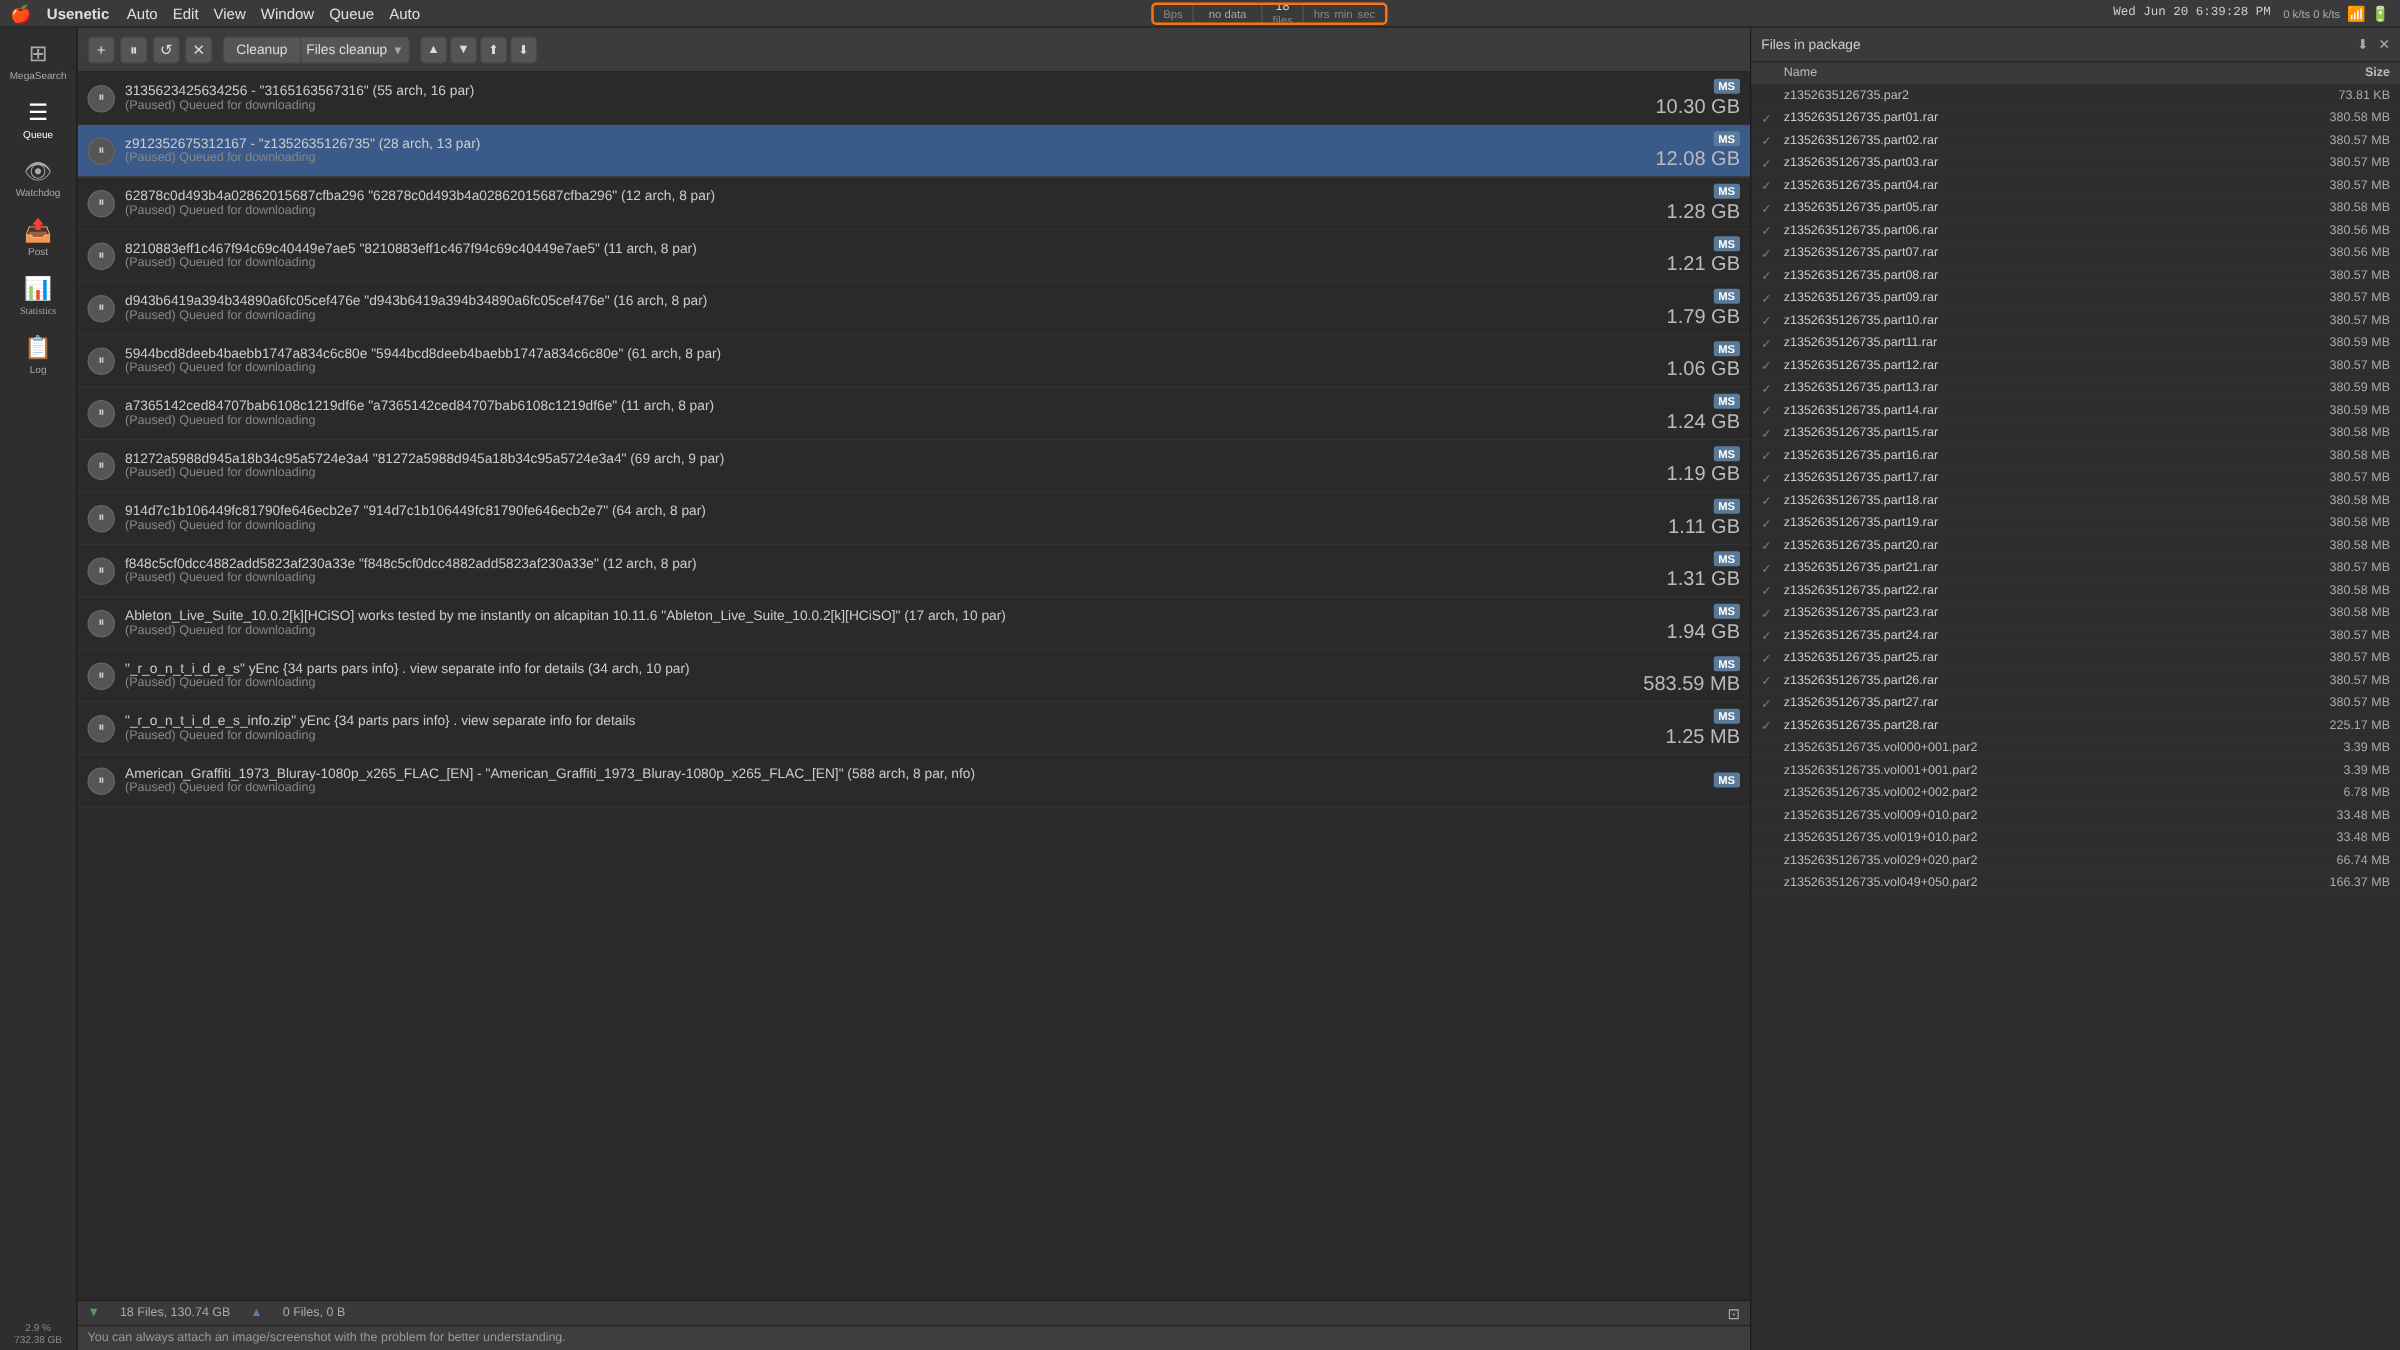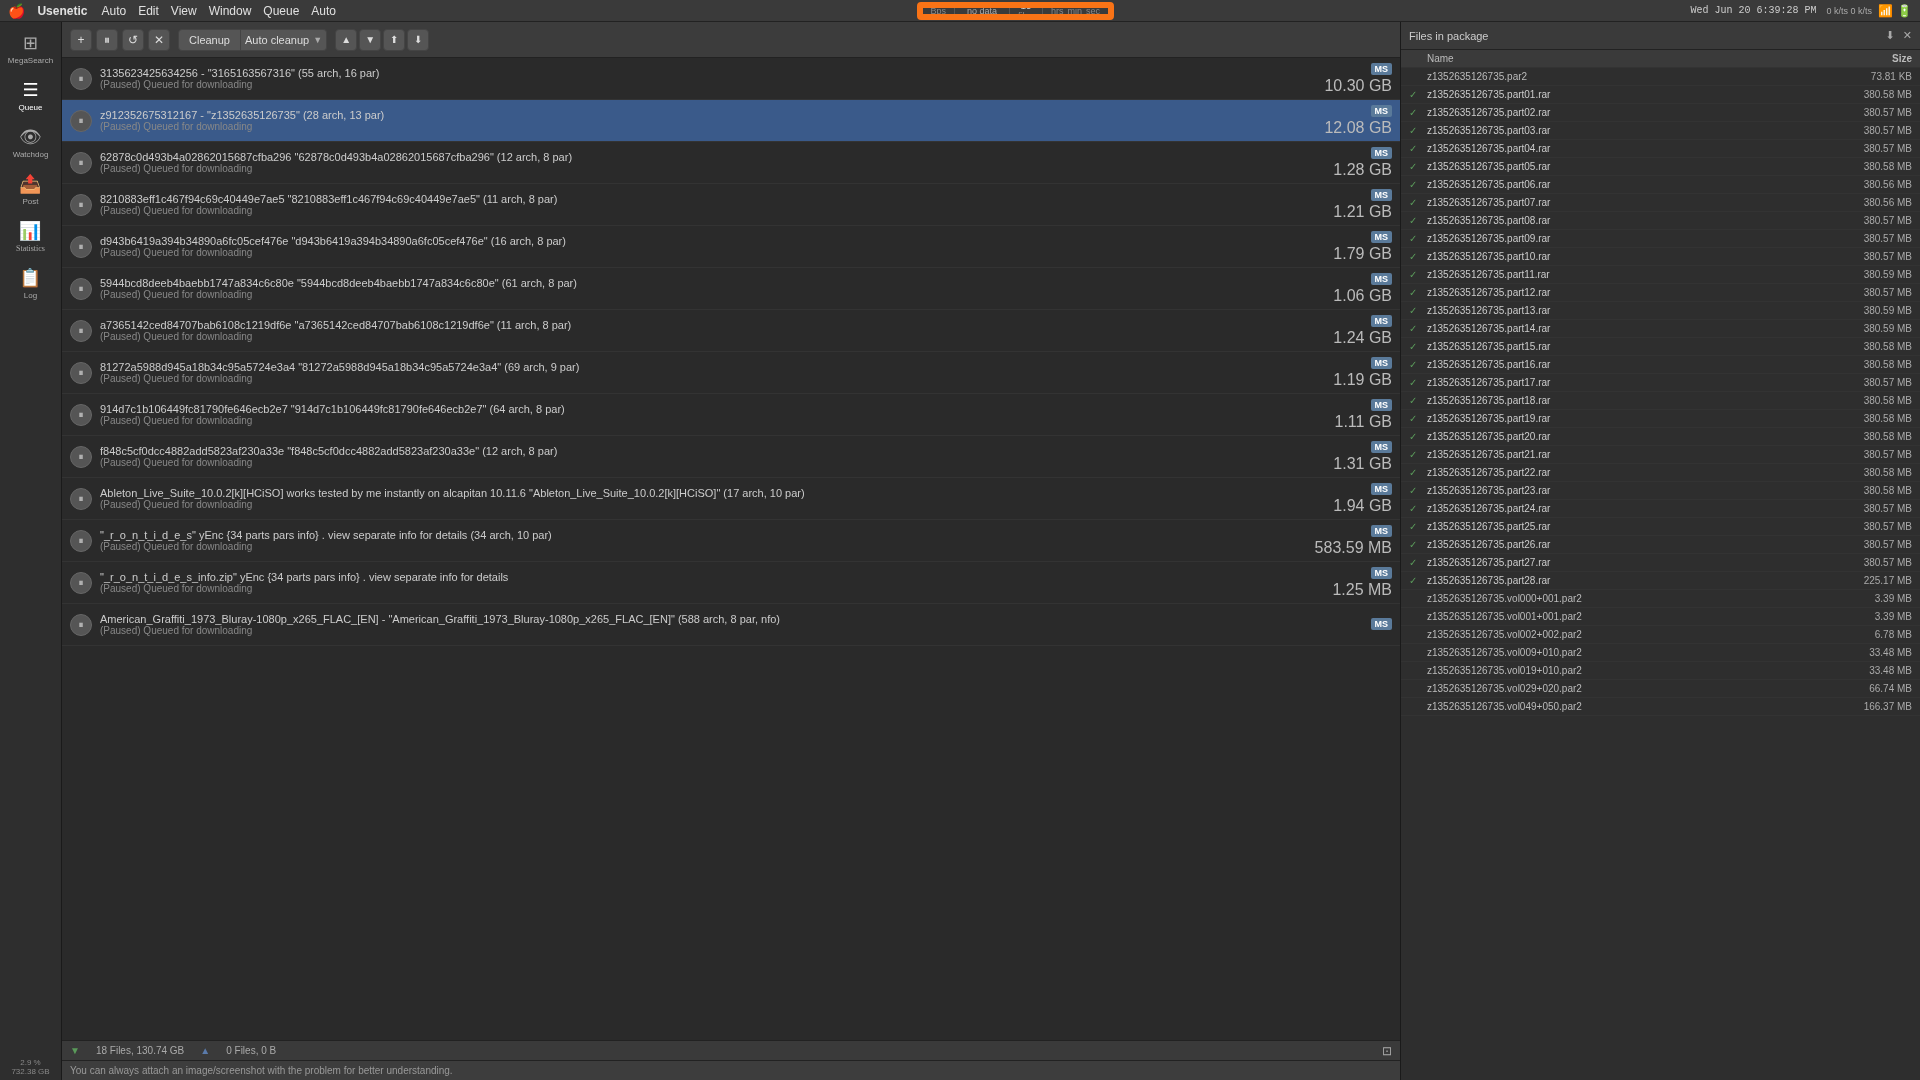--- a/index.html
+++ b/index.html
@@ -200,21 +200,21 @@
   <span style="margin-right:12px; font-size:14px;">🍎</span>
   <span style="font-weight:bold; margin-right:14px;">Usenetic</span>
   <span style="margin-right:12px;">Auto</span>
   <span style="margin-right:12px;">Edit</span>
   <span style="margin-right:12px;">View</span>
   <span style="margin-right:12px;">Window</span>
   <span style="margin-right:12px;">Queue</span>
   <span style="margin-right:12px;">Auto</span>
   <div style="flex:1;"></div>
 
-  <div style="display:flex; align-items:flex-start; background:#3a3a3a; border:6px solid #f97316; border-radius:4px; overflow:hidden; height:18px; font-size:9px;">
+  <div style="display:flex; align-items:flex-start; background:#3a3a3a; border:2px solid #f97316; border-radius:4px; overflow:hidden; height:18px; font-size:9px;">
     <div style="display:flex;flex-direction:column;align-items:center;justify-content:center;padding:0 8px;border-right:1px solid #555;height:100%;">
       <span style="color:#888;">Bps</span>
     </div>
     <div style="display:flex;flex-direction:column;align-items:center;justify-content:center;padding:0 12px;border-right:1px solid #555;height:100%;color:#aaa;">
       <span>no data</span>
     </div>
     <div style="display:flex;flex-direction:column;align-items:center;justify-content:center;padding:0 8px;border-right:1px solid #555;height:100%;">
       <span style="font-size:10px;color:#ccc;">18</span>
       <span style="color:#888;">files</span>
     </div>
@@ -275,21 +275,21 @@
       </button>
       <button class="toolbar-icon-btn">
         <span>↺</span>
       </button>
       <button class="toolbar-icon-btn">
         <span>✕</span>
       </button>
       <div class="auto-cleanup-group">
         <button class="cleanup-btn">Cleanup</button>
         <div style="height:22px; display:flex; align-items:center; background:#555; border:1px solid #444; border-left:none; border-radius:0 4px 4px 0; padding:0 4px; cursor:pointer;">
-          <span style="font-size:11px; color:#ddd;">Auto cleanup</span>
+          <span style="font-size:11px; color:#ddd;">Files cleanup</span>
           <span style="margin-left:4px; font-size:9px; color:#aaa;">▼</span>
         </div>
       </div>
       <div class="arrow-btns">
         <button class="toolbar-icon-btn" style="font-size:10px;">▲</button>
         <button class="toolbar-icon-btn" style="font-size:10px;">▼</button>
         <button class="toolbar-icon-btn" style="font-size:10px;">⬆</button>
         <button class="toolbar-icon-btn" style="font-size:10px;">⬇</button>
       </div>
     </div>

